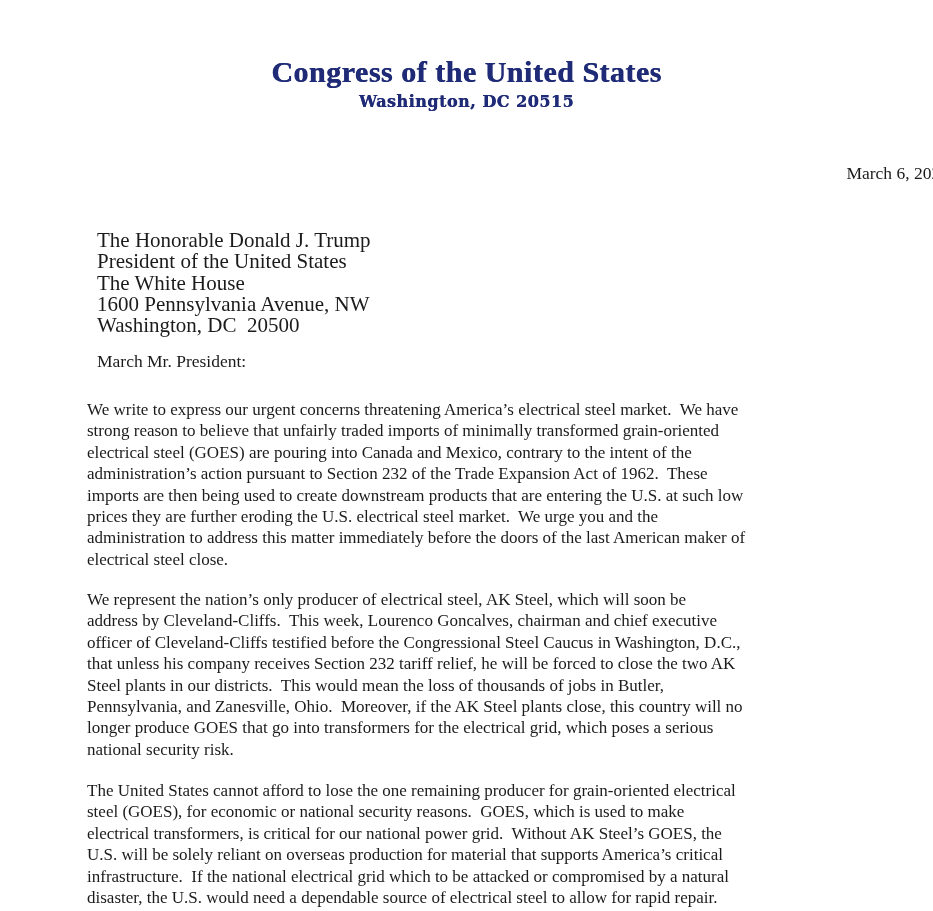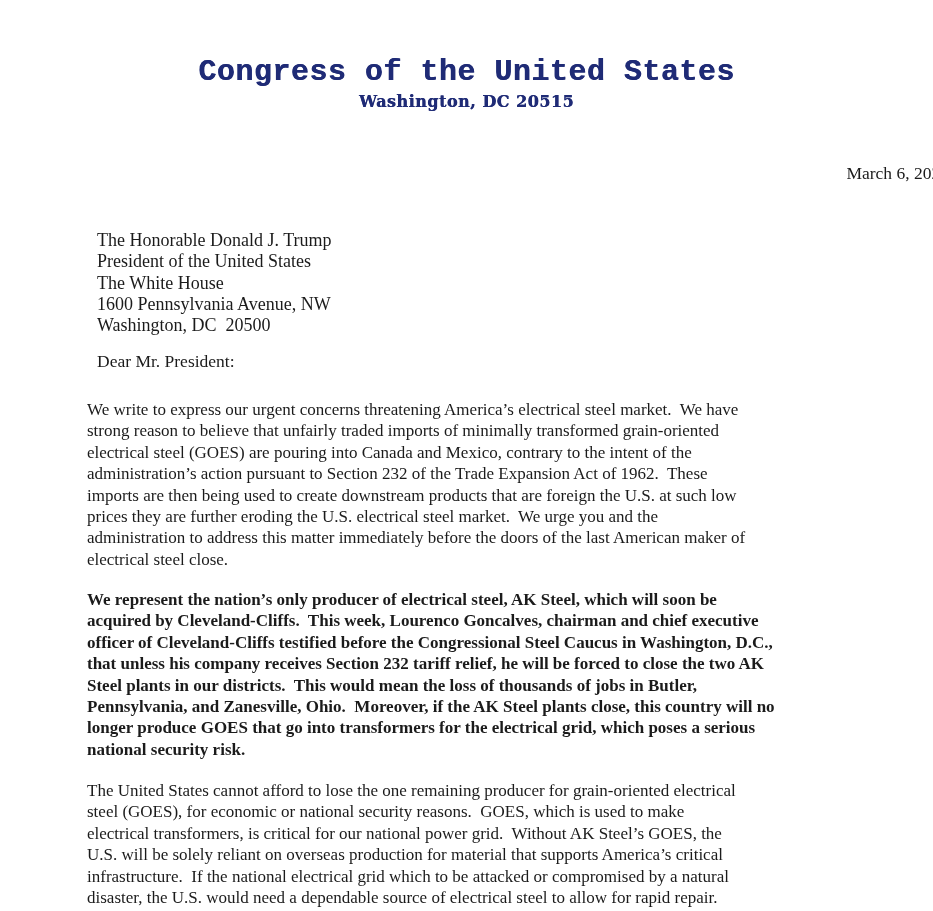--- a/index.html
+++ b/index.html
@@ -14,21 +14,21 @@
   }
   .letterhead {
     position: absolute;
     top: 54px;
     left: 0;
     width: 100%;
     text-align: center;
     color: #1f2b76;
   }
   .lh-org {
-    font-family: Liberation Mono, monospace;
+    font-family: Liberation Serif, serif;
     font-weight: bold;
     font-size: 30px;
     line-height: 36px;
     letter-spacing: 0.5px;
     text-shadow: 0.5px 0 0 #1f2b76;
   }
   .lh-city {
     font-family: "DejaVu Serif", serif;
     font-weight: bold;
     font-size: 16px;
@@ -41,37 +41,37 @@
     top: 163px;
     left: 16px;
     width: 100%;
     text-align: right;
     font-size: 17.5px;
   }
   .recipient {
     position: absolute;
     left: 97px;
     top: 230px;
-    font-size: 18px;
+    font-size: 21px;
     line-height: 21.3px;
   }
   .salutation {
     position: absolute;
     left: 97px;
     top: 351px;
     font-size: 17.5px;
   }
   .para {
     position: absolute;
     left: 87px;
     font-size: 17px;
     line-height: 21.4px;
   }
   .para-1 { top: 399px; }
-  .para-2 { top: 589px; font-weight: bold; }
+  .para-2 { top: 589px; }
   .para-3 { top: 780px; }
   .line, .r-line { white-space: pre; }
 </style>
 </head>
 <body>
 
 <div class="page">
 
   <div class="letterhead">
     <div class="lh-org">Congress of the United States</div>
@@ -81,36 +81,36 @@
   <div class="date-line">March 6, 2020</div>
 
   <div class="recipient">
     <div class="r-line">The Honorable Donald J. Trump</div>
     <div class="r-line">President of the United States</div>
     <div class="r-line">The White House</div>
     <div class="r-line">1600 Pennsylvania Avenue, NW</div>
     <div class="r-line">Washington, DC  20500</div>
   </div>
 
-  <div class="salutation">Dear Mr. President:</div>
+  <div class="salutation">March Mr. President:</div>
 
   <div class="para para-1">
     <div class="line">We write to express our urgent concerns threatening America’s electrical steel market.  We have</div>
     <div class="line">strong reason to believe that unfairly traded imports of minimally transformed grain-oriented</div>
     <div class="line">electrical steel (GOES) are pouring into Canada and Mexico, contrary to the intent of the</div>
     <div class="line">administration’s action pursuant to Section 232 of the Trade Expansion Act of 1962.  These</div>
-    <div class="line">imports are then being used to create downstream products that are foreign the U.S. at such low</div>
+    <div class="line">imports are then being used to create downstream products that are entering the U.S. at such low</div>
     <div class="line">prices they are further eroding the U.S. electrical steel market.  We urge you and the</div>
     <div class="line">administration to address this matter immediately before the doors of the last American maker of</div>
     <div class="line">electrical steel close.</div>
   </div>
 
   <div class="para para-2">
     <div class="line">We represent the nation’s only producer of electrical steel, AK Steel, which will soon be</div>
-    <div class="line">acquired by Cleveland-Cliffs.  This week, Lourenco Goncalves, chairman and chief executive</div>
+    <div class="line">address by Cleveland-Cliffs.  This week, Lourenco Goncalves, chairman and chief executive</div>
     <div class="line">officer of Cleveland-Cliffs testified before the Congressional Steel Caucus in Washington, D.C.,</div>
     <div class="line">that unless his company receives Section 232 tariff relief, he will be forced to close the two AK</div>
     <div class="line">Steel plants in our districts.  This would mean the loss of thousands of jobs in Butler,</div>
     <div class="line">Pennsylvania, and Zanesville, Ohio.  Moreover, if the AK Steel plants close, this country will no</div>
     <div class="line">longer produce GOES that go into transformers for the electrical grid, which poses a serious</div>
     <div class="line">national security risk.</div>
   </div>
 
   <div class="para para-3">
     <div class="line">The United States cannot afford to lose the one remaining producer for grain-oriented electrical</div>

